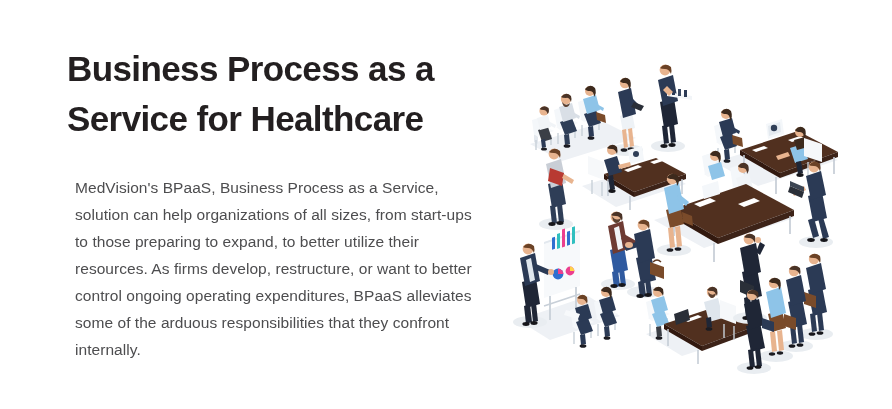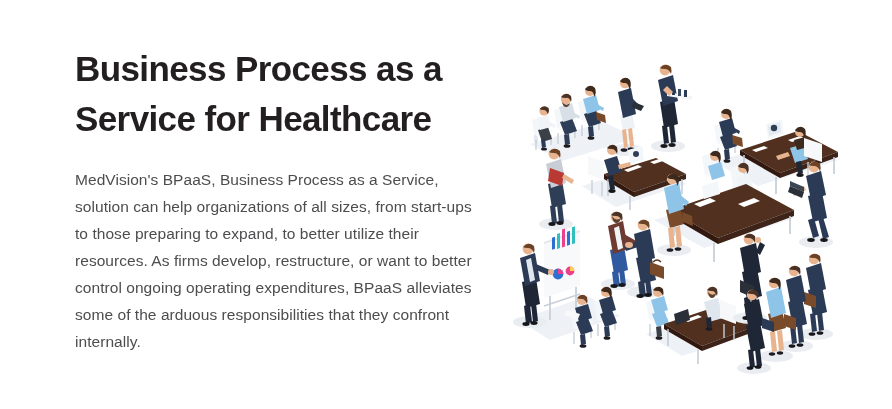--- a/index.html
+++ b/index.html
@@ -17,36 +17,36 @@
   .page {
     position: relative;
     width: 892px;
     height: 409px;
     background: #ffffff;
     display: flex;
     align-items: flex-start;
   }
   .text-col {
     position: absolute;
-    left: 75px;
+    left: 67px;
     top: 44px;
     width: 415px;
   }
   .headline {
     margin: 0;
     font-family: "Liberation Sans", sans-serif;
     font-size: 35px;
     line-height: 50px;
     font-weight: 700;
     letter-spacing: -0.6px;
     color: #231f20;
     max-width: 400px;
   }
   .body-copy {
-    margin: 0;
+    margin: 8px;
     padding-top: 22px;
     font-family: "Liberation Sans", sans-serif;
     font-size: 15.5px;
     line-height: 27px;
     font-weight: 400;
     color: #4d4d4f;
     letter-spacing: 0.05px;
     max-width: 412px;
   }
   .art-col {

